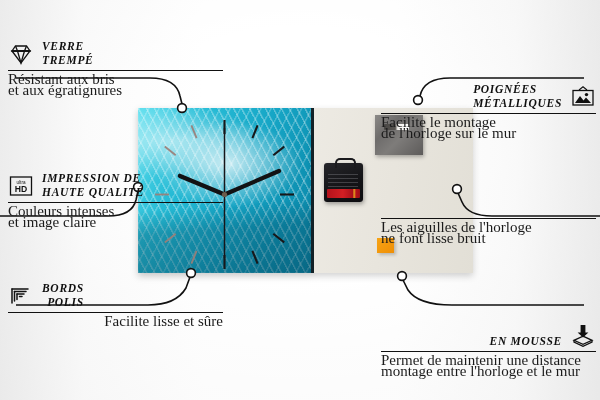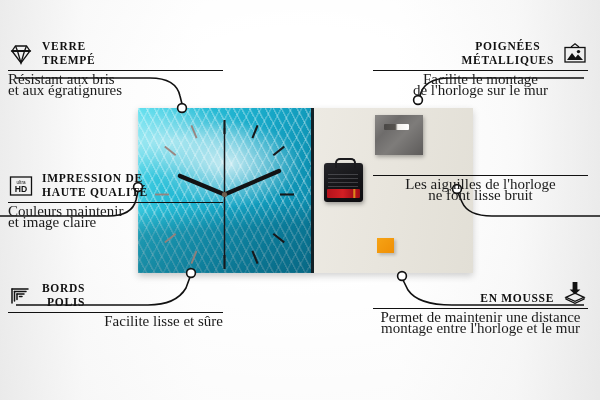--- a/index.html
+++ b/index.html
@@ -15,26 +15,26 @@
   }
   #stage:before{
     content:"";position:absolute;inset:0;
     background:linear-gradient(90deg,#e9e9e9 0%,#fafafa 14%,#ffffff 34%,#ffffff 66%,#f8f8f8 86%,#e7e7e7 100%);
     opacity:.75;pointer-events:none;
   }
 
   
   .feat{position:absolute;width:215px;}
   .feat.left{left:8px;text-align:left;}
-  .feat.right{right:12px;text-align:center;}
+  .feat.right{right:4px;text-align:left;margin-top:43px;}
   .feat .head{display:flex;align-items:center;gap:8px;}
   .feat.right .head{flex-direction:row-reverse;}
   .feat .title{
     font-weight:bold;font-size:11.5px;letter-spacing:.7px;
-    line-height:13.5px;color:#101010;text-transform:uppercase;
+    line-height:13.5px;color:#101010;text-transform:uppercase;font-style:italic;
   }
   .feat .rule{
     height:0;border-top:1.4px solid #111;margin-top:3px;width:100%;
   }
   .feat .desc{
     font-size:15px;line-height:11.4px;color:#1b1b1b;margin-top:3px;
   }
   .ico{width:26px;height:24px;flex:0 0 26px;display:block;}
   .ico svg{display:block;width:26px;height:24px;}
 
@@ -221,21 +221,21 @@
           <text x="13" y="18.2" font-family="Liberation Sans, sans-serif" font-size="8.6" font-weight="bold" text-anchor="middle" fill="#111">HD</text>
         </svg>
       </span>
       <span class="title">
         <span>IMPRESSION DE</span><br>
         <span>HAUTE QUALITÉ</span>
       </span>
     </div>
     <div class="rule"></div>
     <div class="desc">
-      <span>Couleurs maintenir</span><br>
+      <span>Couleurs intenses</span><br>
       <span>et image claire</span>
     </div>
   </div>
 
   <div class="feat left" style="top:282px;text-align:right;">
     <div class="head">
       <span class="ico">
         <svg viewBox="0 0 26 24">
             <g stroke="#111" stroke-width="1.5" stroke-linecap="round">
           <line x1="4" y1="5" x2="20" y2="5"></line>

